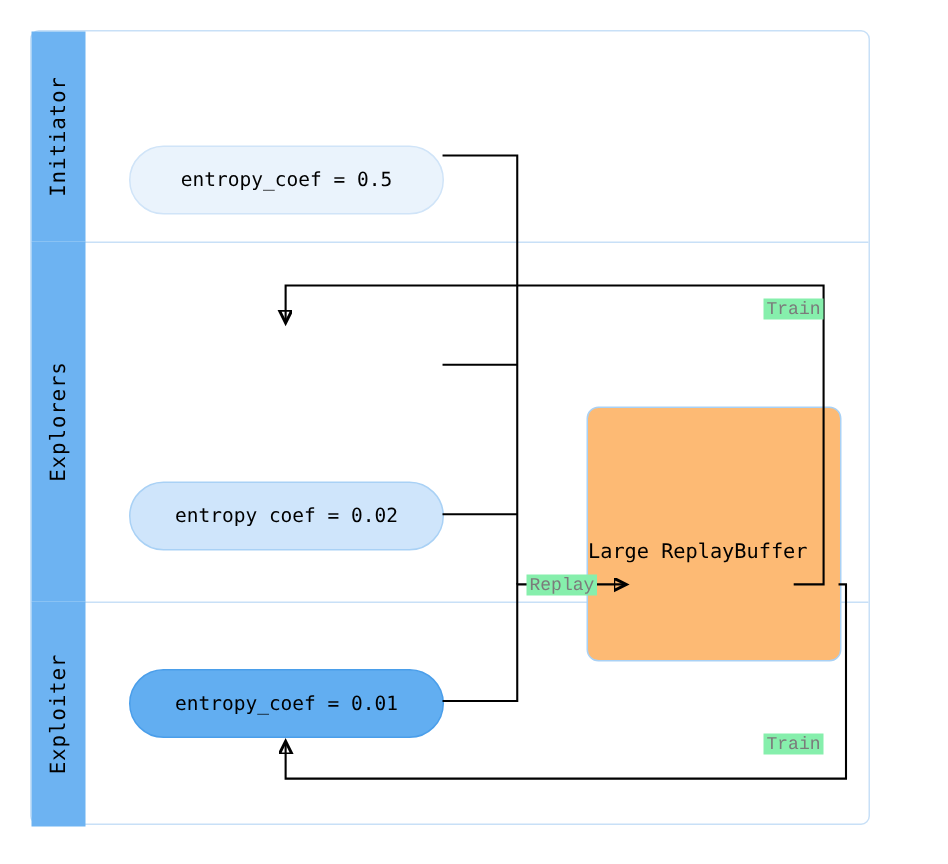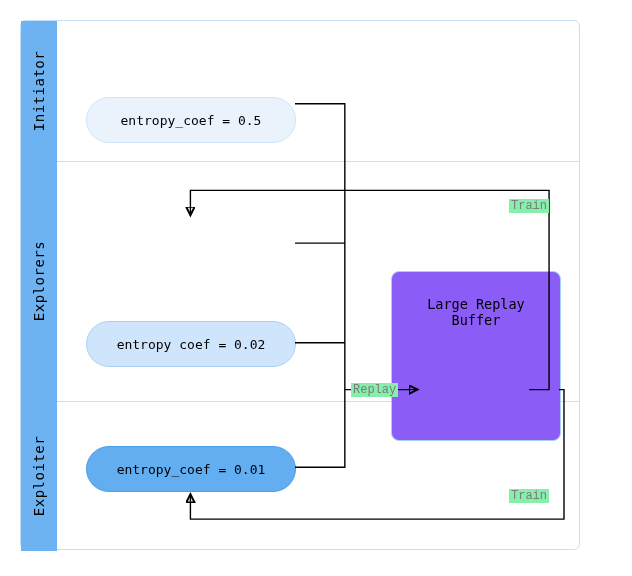--- a/index.html
+++ b/index.html
@@ -58,27 +58,27 @@
   .pill {
     border-radius: 999px;
     height: 46px;
     width: 210px;
   }
   .pill.light   { background: #eaf3fc; border: 1px solid #d0e4f8; }
   .pill.medium  { background: #cfe5fb; border: 1px solid #a9d1f5; }
   .pill.dark    { background: #62aef1; border: 1px solid #4a9eea; align-items: center; }
   .bigbox {
     position: absolute;
-    background: #8b5cf6;
+    background: #fdba74;
     border: 1px solid #a9d1f5;
     border-radius: 8px;
     width: 170px;
     height: 170px;
     display: flex;
-    flex-direction: column;
+    flex-direction: row;
     align-items: center;
     justify-content: flex-start;
     padding-top: 24px;
     font-family: ui-monospace, monospace;
     font-size: 13.5px;
     color: #000;
   }
   .diamond {
     position: absolute;
     width: 100px;

